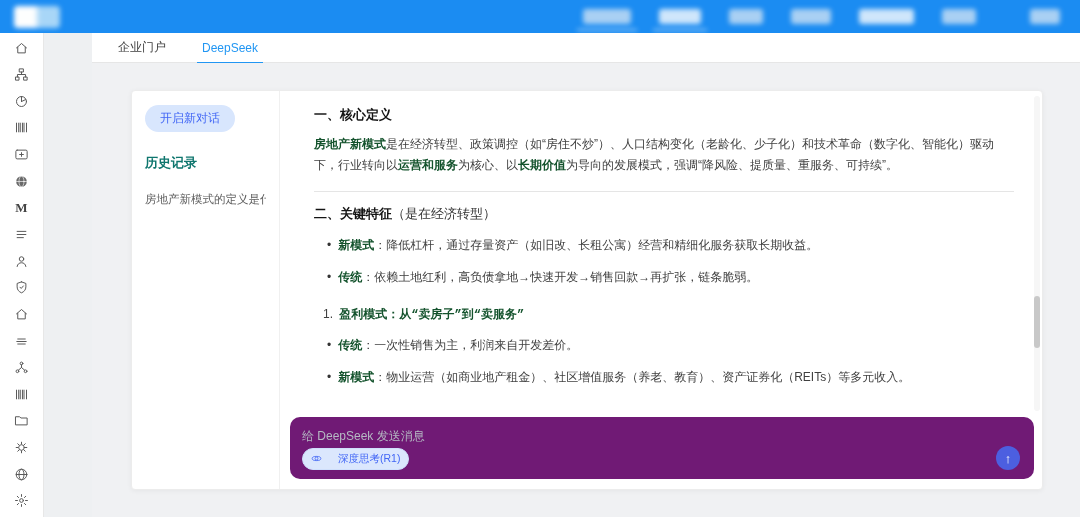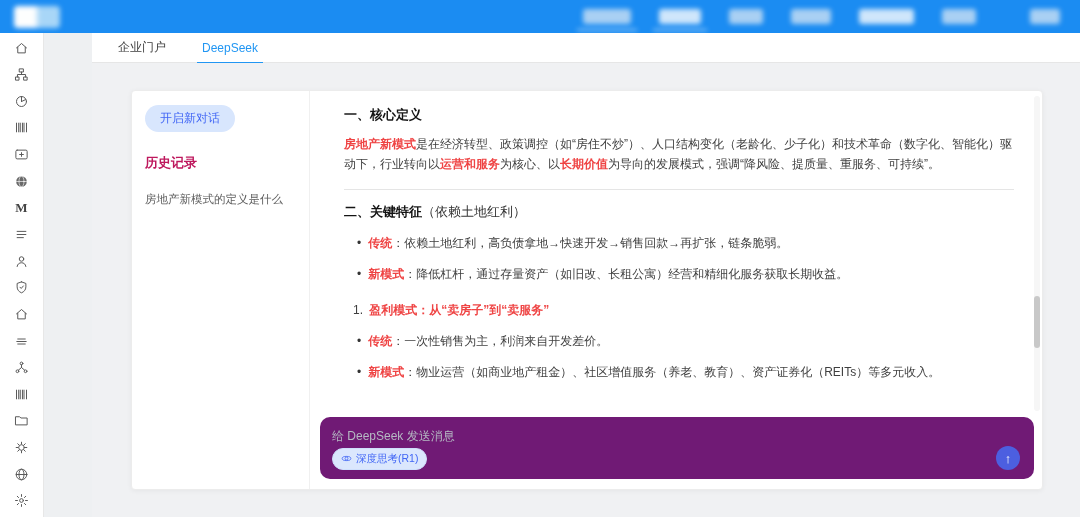--- a/index.html
+++ b/index.html
@@ -25,43 +25,43 @@
   
   .tabbar{height:30px;background:#fff;border-bottom:1px solid #e6e6e6;display:flex;align-items:center;
     padding-left:26px;gap:36px;box-sizing:border-box;}
   .tab{font-size:12px;color:#3d3d3d;height:30px;display:flex;align-items:center;position:relative;cursor:pointer;}
   .tab.active{color:#2196f3;}
   .tab.active::after{content:"";position:absolute;left:-5px;right:-5px;bottom:-1px;height:2px;background:#2196f3;}
   
   .content-bg{flex:1;position:relative;background:#f0f1f3;}
   .card{position:absolute;left:39px;right:37px;top:27px;bottom:27px;background:#fff;
     border:1px solid #ececec;border-radius:4px;box-shadow:0 1px 5px rgba(0,0,0,.05);display:flex;overflow:hidden;}
-  .left-panel{width:178px;border-right:1px solid #f0f0f0;padding:14px 13px;box-sizing:border-box;flex-shrink:0;}
+  .left-panel{width:148px;border-right:1px solid #f0f0f0;padding:14px 13px;box-sizing:border-box;flex-shrink:0;}
   .new-chat{display:inline-block;background:#d8e6fd;color:#4166f5;font-size:12px;
     padding:5px 15px;border-radius:15px;cursor:pointer;}
-  .hist-title{margin-top:22px;font-size:13px;color:#be185d;font-weight:600;}
+  .hist-title{margin-top:22px;font-size:13px;color:#0f766e;font-weight:600;}
   .hist-item{margin-top:20px;font-size:11.5px;color:#5e5e5e;cursor:pointer;white-space:nowrap;overflow:hidden;}
   .chat-area{flex:1;display:flex;flex-direction:column;position:relative;min-width:0;}
   .messages{flex:1;padding:9px 28px 0 34px;overflow:hidden;font-size:12px;color:#3f3f3f;}
   .sec{font-size:13px;color:#141414;font-weight:700;margin:6px 0 10px;}
   .sec .normal{font-weight:400;color:#333;}
   .para{line-height:20px;margin:0 0 10px;}
-  .para strong,.num-item strong,.bullet strong{color:#ef4444;}
+  .para strong,.num-item strong,.bullet strong{color:#14532d;font-family:Liberation Mono, monospace;}
   .hrline{border-top:1px solid #e5e5e5;margin:15px 0 13px;}
   .num-item{margin:19px 0 0 9px;}
   .num-item .num{color:#3f3f3f;margin-right:3px;}
   .bullet{margin:13px 0 0 13px;line-height:18px;}
   .bullet .dot{margin-right:7px;color:#333;}
   .scroll-track{position:absolute;right:2px;top:5px;bottom:78px;width:6px;background:#f6f6f6;border-radius:3px;}
   .scroll-thumb{position:absolute;right:2px;top:205px;width:6px;height:52px;background:#c8c8c8;border-radius:3px;cursor:pointer;}
   
   .composer{margin:0 8px 10px 10px;background:#701a75;border-radius:10px;height:62px;
     position:relative;padding:11px 12px;box-sizing:border-box;flex-shrink:0;}
   .placeholder{color:#b5bac3;font-size:12px;cursor:text;}
-  .think-pill{position:absolute;left:12px;bottom:9px;display:inline-flex;align-items:center;gap:4px;
+  .think-pill{position:absolute;left:12px;bottom:9px;display:inline-flex;align-items:center;gap:16px;
     background:#dbe7fd;border:1px solid #cfdffc;color:#4166f5;font-size:10.5px;
     padding:3px 8px;border-radius:12px;cursor:pointer;}
   .think-pill svg{width:11px;height:11px;stroke:#4166f5;fill:none;stroke-width:1.8;}
   .send-btn{position:absolute;right:14px;bottom:9px;width:24px;height:24px;border-radius:50%;
     background:#4c5fe0;color:#fff;display:flex;align-items:center;justify-content:center;
     font-size:13px;font-weight:700;cursor:pointer;}
 </style>
 </head>
 <body>
 
@@ -201,23 +201,23 @@
           <div id="history-list">
               <div class="hist-item">房地产新模式的定义是什么</div>
             </div>
         </div>
 
         <div class="chat-area">
           <div class="messages" id="msg-blocks">
               <div class="sec"><strong>一、核心定义</strong></div>
               <div class="para"><strong>房地产新模式</strong><span class="normal">是在经济转型、政策调控（如“房住不炒”）、人口结构变化（老龄化、少子化）和技术革命（数字化、智能化）驱动下，行业转向以</span><strong>运营和服务</strong><span class="normal">为核心、以</span><strong>长期价值</strong><span class="normal">为导向的发展模式，强调“降风险、提质量、重服务、可持续”。</span></div>
               <div class="hrline"></div>
-              <div class="sec"><strong>二、关键特征</strong><span class="normal">（依赖土地红利）</span></div>
+              <div class="sec"><strong>二、关键特征</strong><span class="normal">（是在经济转型）</span></div>
+              <div class="bullet"><span class="dot">•</span><strong>新模式</strong><span>：降低杠杆，通过存量资产（如旧改、长租公寓）经营和精细化服务获取长期收益。</span></div>
               <div class="bullet"><span class="dot">•</span><strong>传统</strong><span>：依赖土地红利，高负债拿地→快速开发→销售回款→再扩张，链条脆弱。</span></div>
-              <div class="bullet"><span class="dot">•</span><strong>新模式</strong><span>：降低杠杆，通过存量资产（如旧改、长租公寓）经营和精细化服务获取长期收益。</span></div>
               <div class="num-item"><span class="num">1. </span><strong>盈利模式：从“卖房子”到“卖服务”</strong></div>
               <div class="bullet"><span class="dot">•</span><strong>传统</strong><span>：一次性销售为主，利润来自开发差价。</span></div>
               <div class="bullet"><span class="dot">•</span><strong>新模式</strong><span>：物业运营（如商业地产租金）、社区增值服务（养老、教育）、资产证券化（REITs）等多元收入。</span></div>
             </div>
 
           <div class="composer">
             <div class="placeholder">给 DeepSeek 发送消息</div>
             <div class="think-pill">
               <span>
                 <svg viewBox="0 0 24 24">

